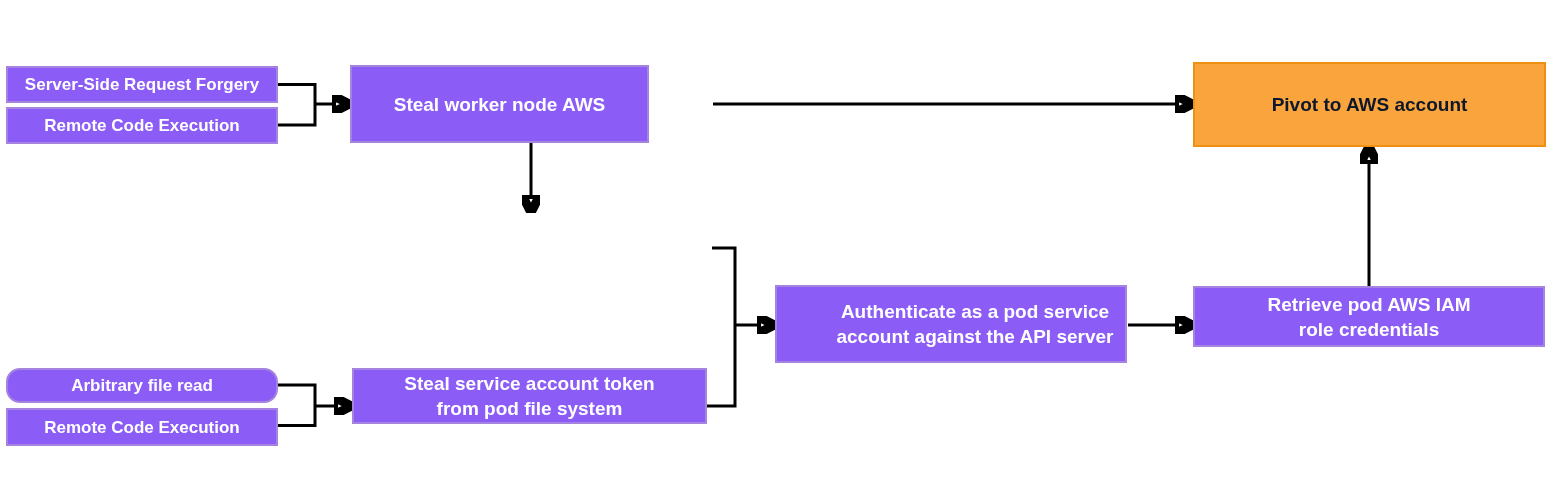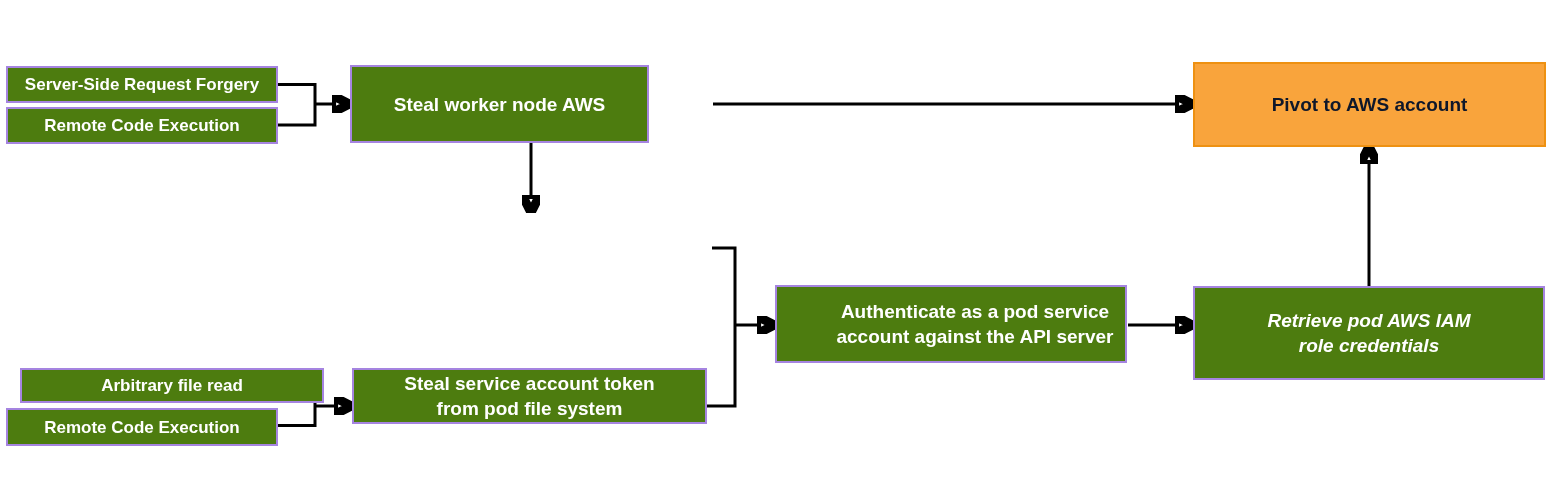--- a/index.html
+++ b/index.html
@@ -39,21 +39,21 @@
     justify-content: center;
     text-align: center;
     font-weight: 700;
     line-height: 25px;
   }
   .node .line {
     display: block;
     white-space: nowrap;
   }
   .purple {
-    background: #4d7c0f;
+    background: #8b5cf6;
     border: 2px solid #a584e0;
     color: #ffffff;
     justify-content: center;
   }
   .goal {
     background: #f9a43c;
     border: 2px solid #ee9112;
     color: #0f172a;
   }
   .small {
@@ -102,26 +102,26 @@
   <div class="node goal big" style="left:1193px; top:62px; width:353px; height:85px;">
     <span class="line">Pivot to AWS account</span>
   </div>
 
 
   <div class="node purple big" style="left:775px; top:285px; width:352px; height:78px;padding-left:48px;">
     <span class="line">Authenticate as a pod service</span>
     <span class="line">account against the API server</span>
   </div>
 
-  <div class="node purple big" style="left:1193px; top:286px; width:352px; height:94px;font-style:italic;">
+  <div class="node purple big" style="left:1193px; top:286px; width:352px; height:61px;">
     <span class="line">Retrieve pod AWS IAM</span>
     <span class="line">role credentials</span>
   </div>
 
-  <div class="node purple small" style="left:20px; top:368px; width:304px; height:35px;">
+  <div class="node purple small" style="left:6px; top:368px; width:272px; height:35px;border-radius:14px;">
     <span class="line">Arbitrary file read</span>
   </div>
 
   <div class="node purple small" style="left:6px; top:408px; width:272px; height:38px;">
     <span class="line">Remote Code Execution</span>
   </div>
 
   <div class="node purple big" style="left:352px; top:368px; width:355px; height:56px;">
     <span class="line">Steal service account token</span>
     <span class="line">from pod file system</span>

